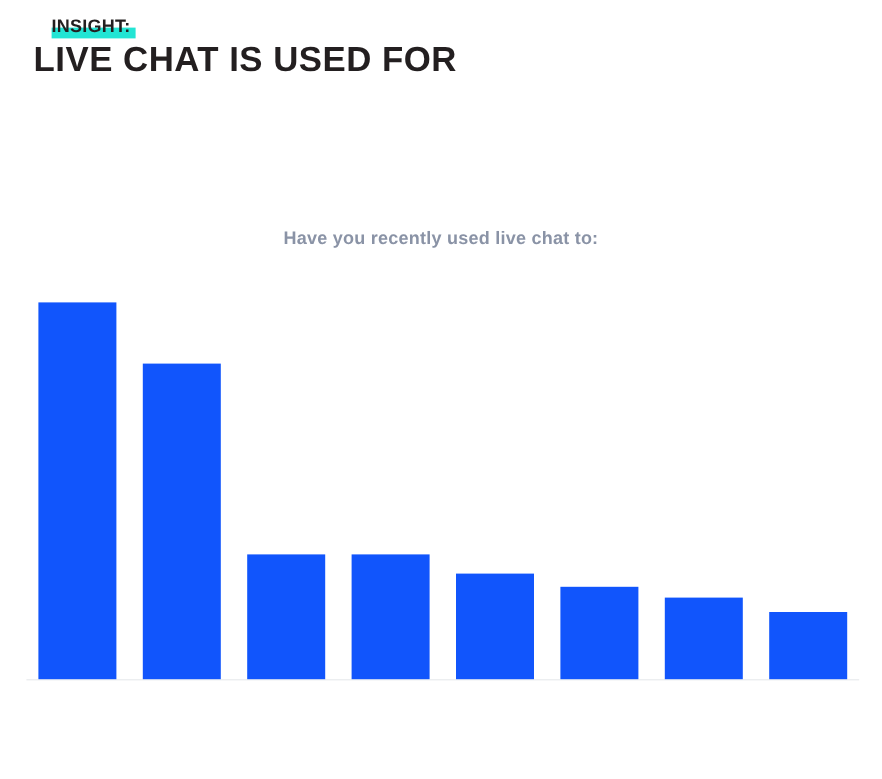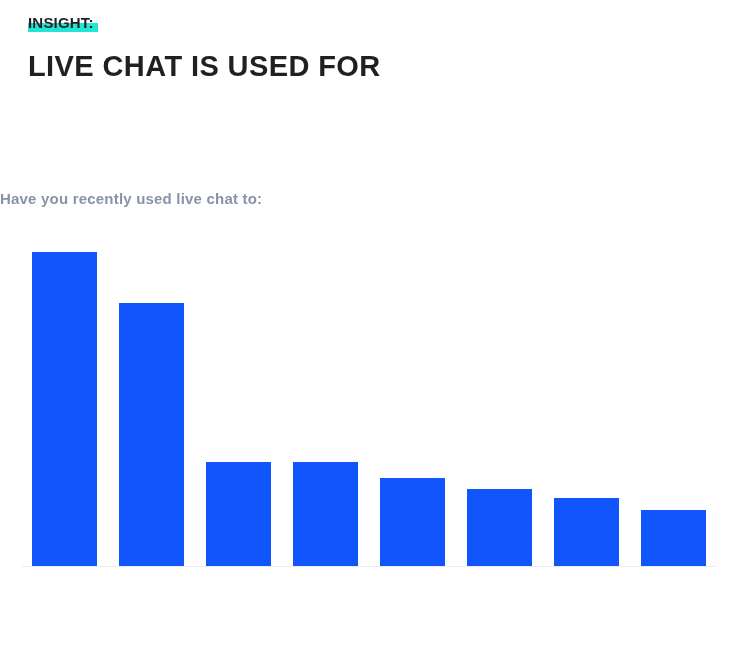--- a/index.html
+++ b/index.html
@@ -20,40 +20,40 @@
   .header {
     position: absolute;
     left: 28px;
     top: 14px;
     width: 600px;
   }
   .insight-wrap {
     position: relative;
     display: inline-block;
     line-height: 1;
+    margin-left: 15px;
   }
   .insight-highlight {
     position: absolute;
     left: 0;
     right: -4px;
     bottom: -1px;
     height: 9px;
     background: #23E5D4;
     z-index: 0;
   }
   .insight-label {
     position: relative;
     z-index: 1;
     font-size: 15px;
     font-weight: bold;
     letter-spacing: 0.2px;
     color: #231F20;
   }
   .headline {
-    margin-top: 16px;
     font-size: 29px;
     font-weight: bold;
     line-height: 1.28;
     letter-spacing: 0.4px;
     color: #231F20;
     text-transform: uppercase;
   }
   .headline div { white-space: nowrap; }
 
   
@@ -62,21 +62,21 @@
     left: 0;
     top: 0;
     width: 735px;
     height: 649px;
   }
   .chart-subtitle {
     position: absolute;
     left: 0;
     top: 190px;
     width: 735px;
-    text-align: left;
+    text-align: center;
     font-size: 15px;
     font-weight: bold;
     color: #8A93A6;
     letter-spacing: 0.2px;
   }
   .plot {
     position: absolute;
     left: 0;
     top: 0;
     width: 735px;

